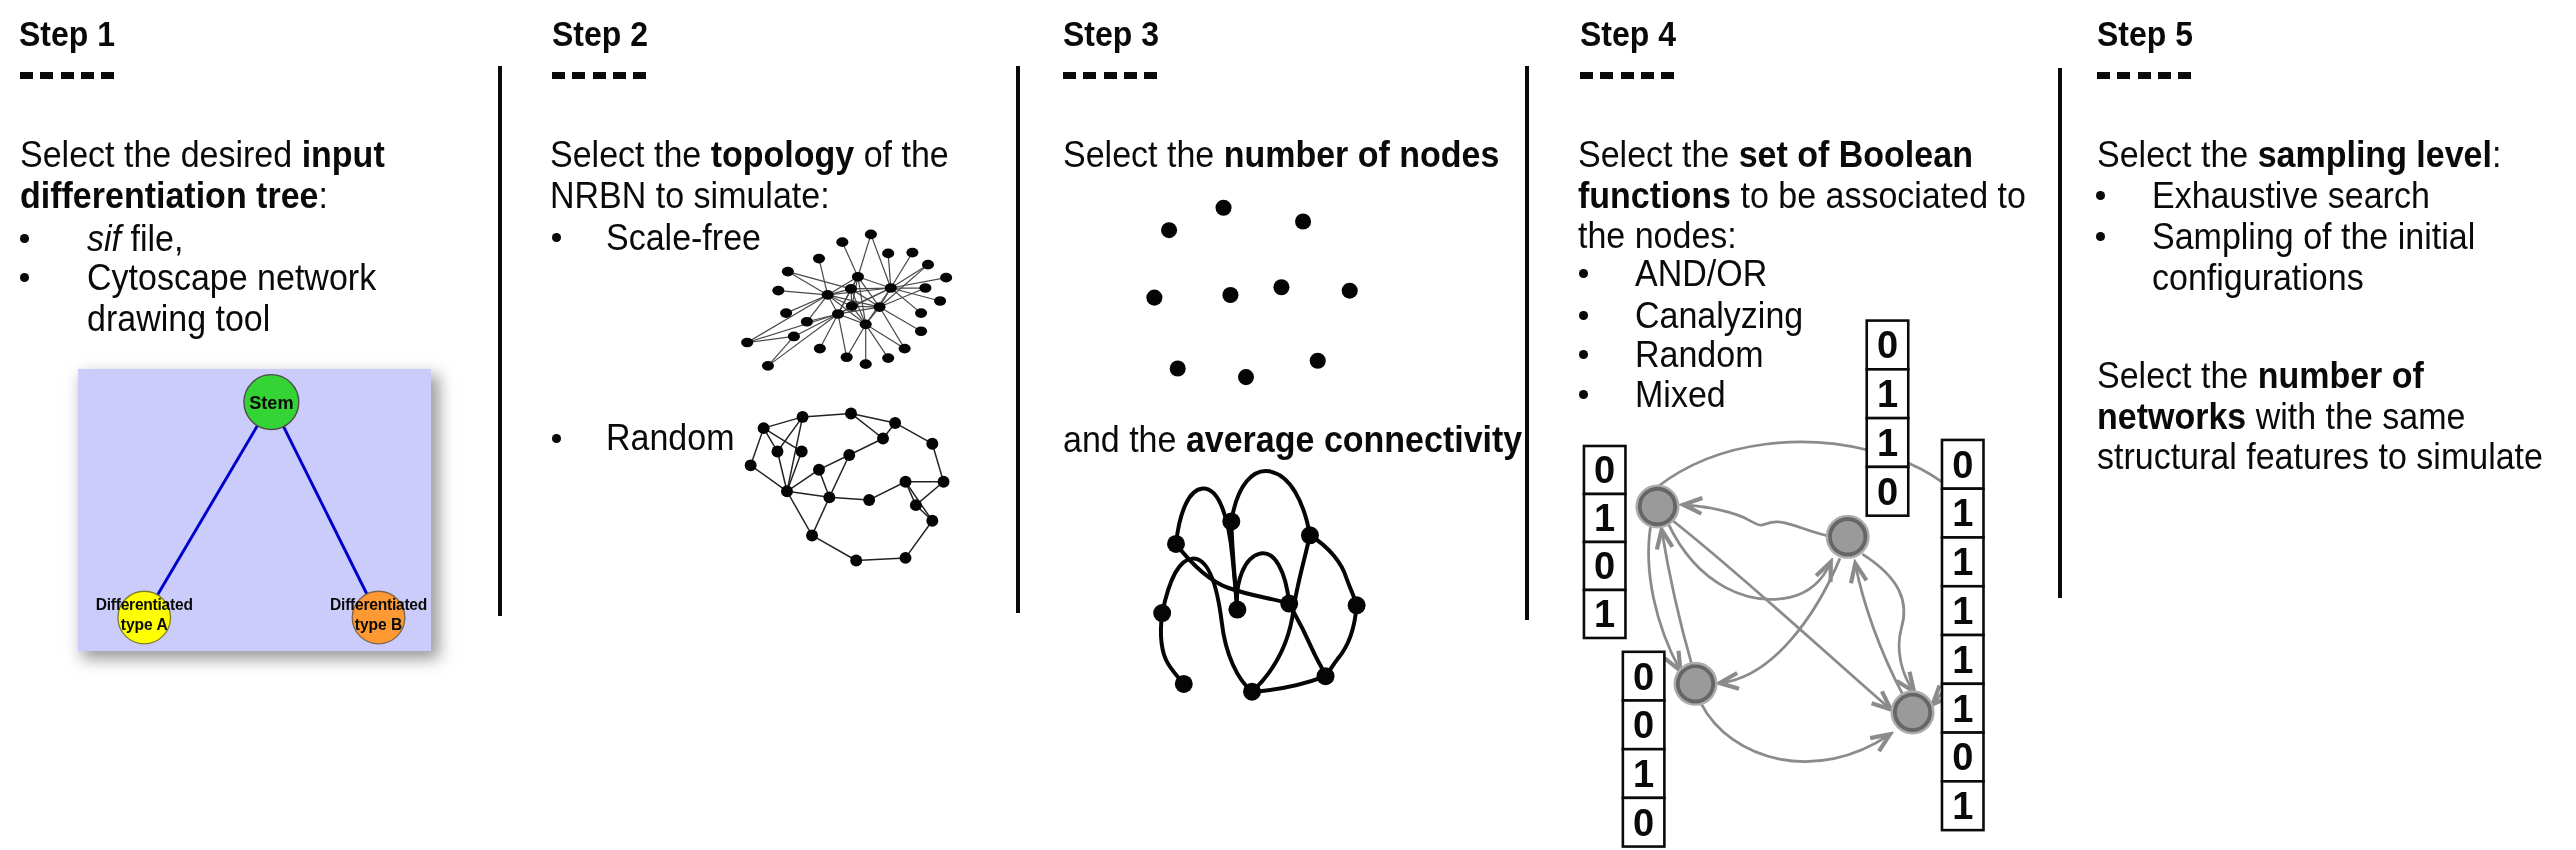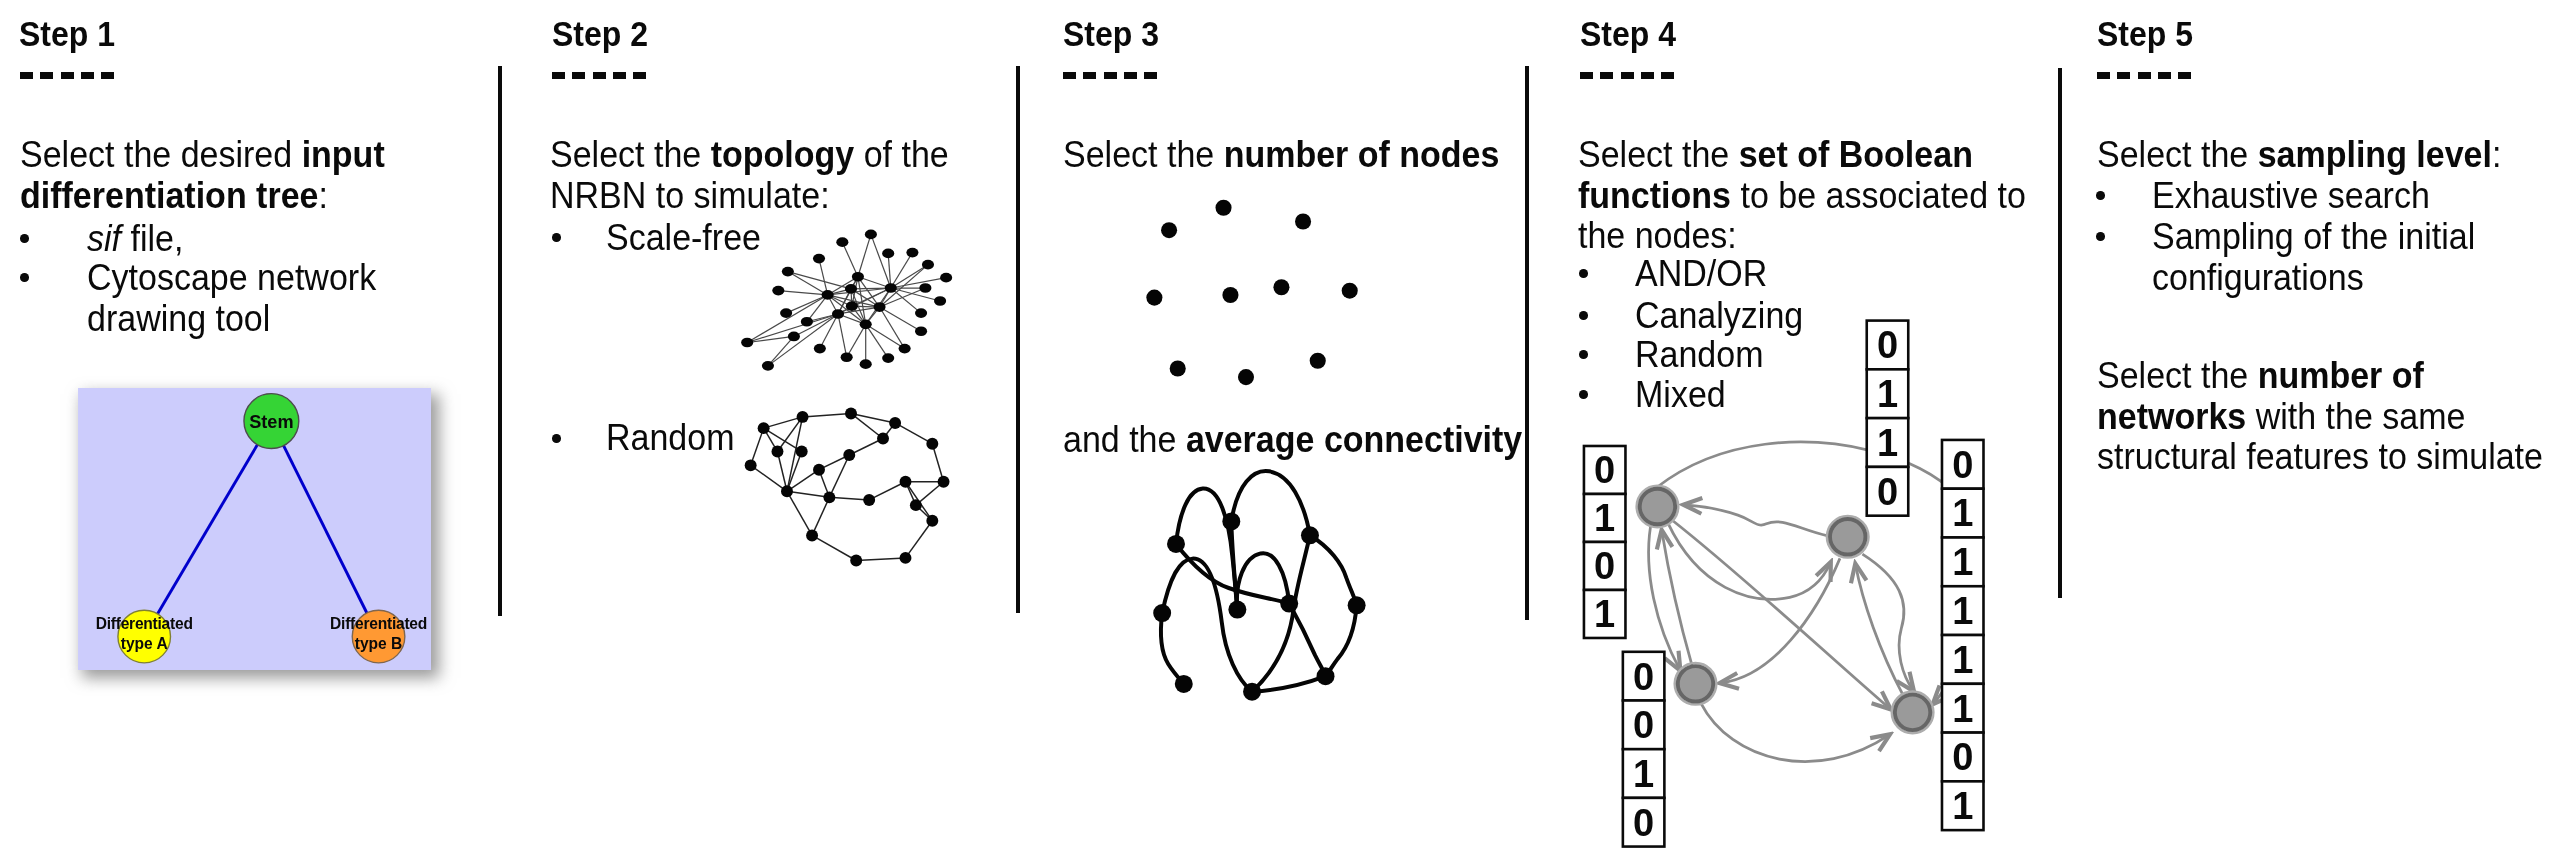--- a/index.html
+++ b/index.html
@@ -32,21 +32,21 @@
 <div class="sep" style="left:1016px;top:66px;height:547px;"></div>
 <div class="sep" style="left:1525px;top:66px;height:554px;"></div>
 <div class="sep" style="left:2058px;top:68px;height:530px;"></div>
 
 <div class="b" style="left:20px;top:134px;">Select the desired <b>input</b><br><b>differentiation tree</b>:</div>
 <div class="dot" style="left:20.3px;top:234px;"></div>
 <div class="b" style="left:87px;top:218px;"><i>sif</i> file,</div>
 <div class="dot" style="left:20.3px;top:273px;"></div>
 <div class="b" style="left:87px;top:257px;">Cytoscape network<br>drawing tool</div>
 
-<div style="position:absolute;left:78px;top:369px;width:353px;height:282px;box-shadow:6px 7.8px 14.7px 1.7px rgba(100,100,100,0.65);margin-top:19px;">
+<div style="position:absolute;left:78px;top:369px;width:353px;height:282px;box-shadow:6px 7.8px 14.7px 1.7px rgba(100,100,100,0.65);">
 <svg width="353" height="282" viewBox="0 0 408 326" style="left:0;top:0;">
         <rect x="0" y="0" width="408" height="326" fill="#ccccfc"></rect>
         <g stroke="#0000cc" stroke-width="3.4">
           <line x1="223.5" y1="38.2" x2="76.5" y2="287.3"></line>
           <line x1="223.5" y1="38.2" x2="347.4" y2="287.3"></line>
         </g>
         <circle cx="223.5" cy="38.2" r="31.7" fill="#35d435" stroke="#4d4d4d" stroke-width="1.6"></circle>
         <circle cx="76.5" cy="287.3" r="30.4" fill="#ffff00" stroke="#808033" stroke-width="1.6"></circle>
         <circle cx="347.4" cy="287.3" r="30.4" fill="#ff9933" stroke="#80664d" stroke-width="1.6"></circle>
         <g font-family="Liberation Sans, sans-serif" font-weight="bold" fill="#0a0a0a" text-anchor="middle">

